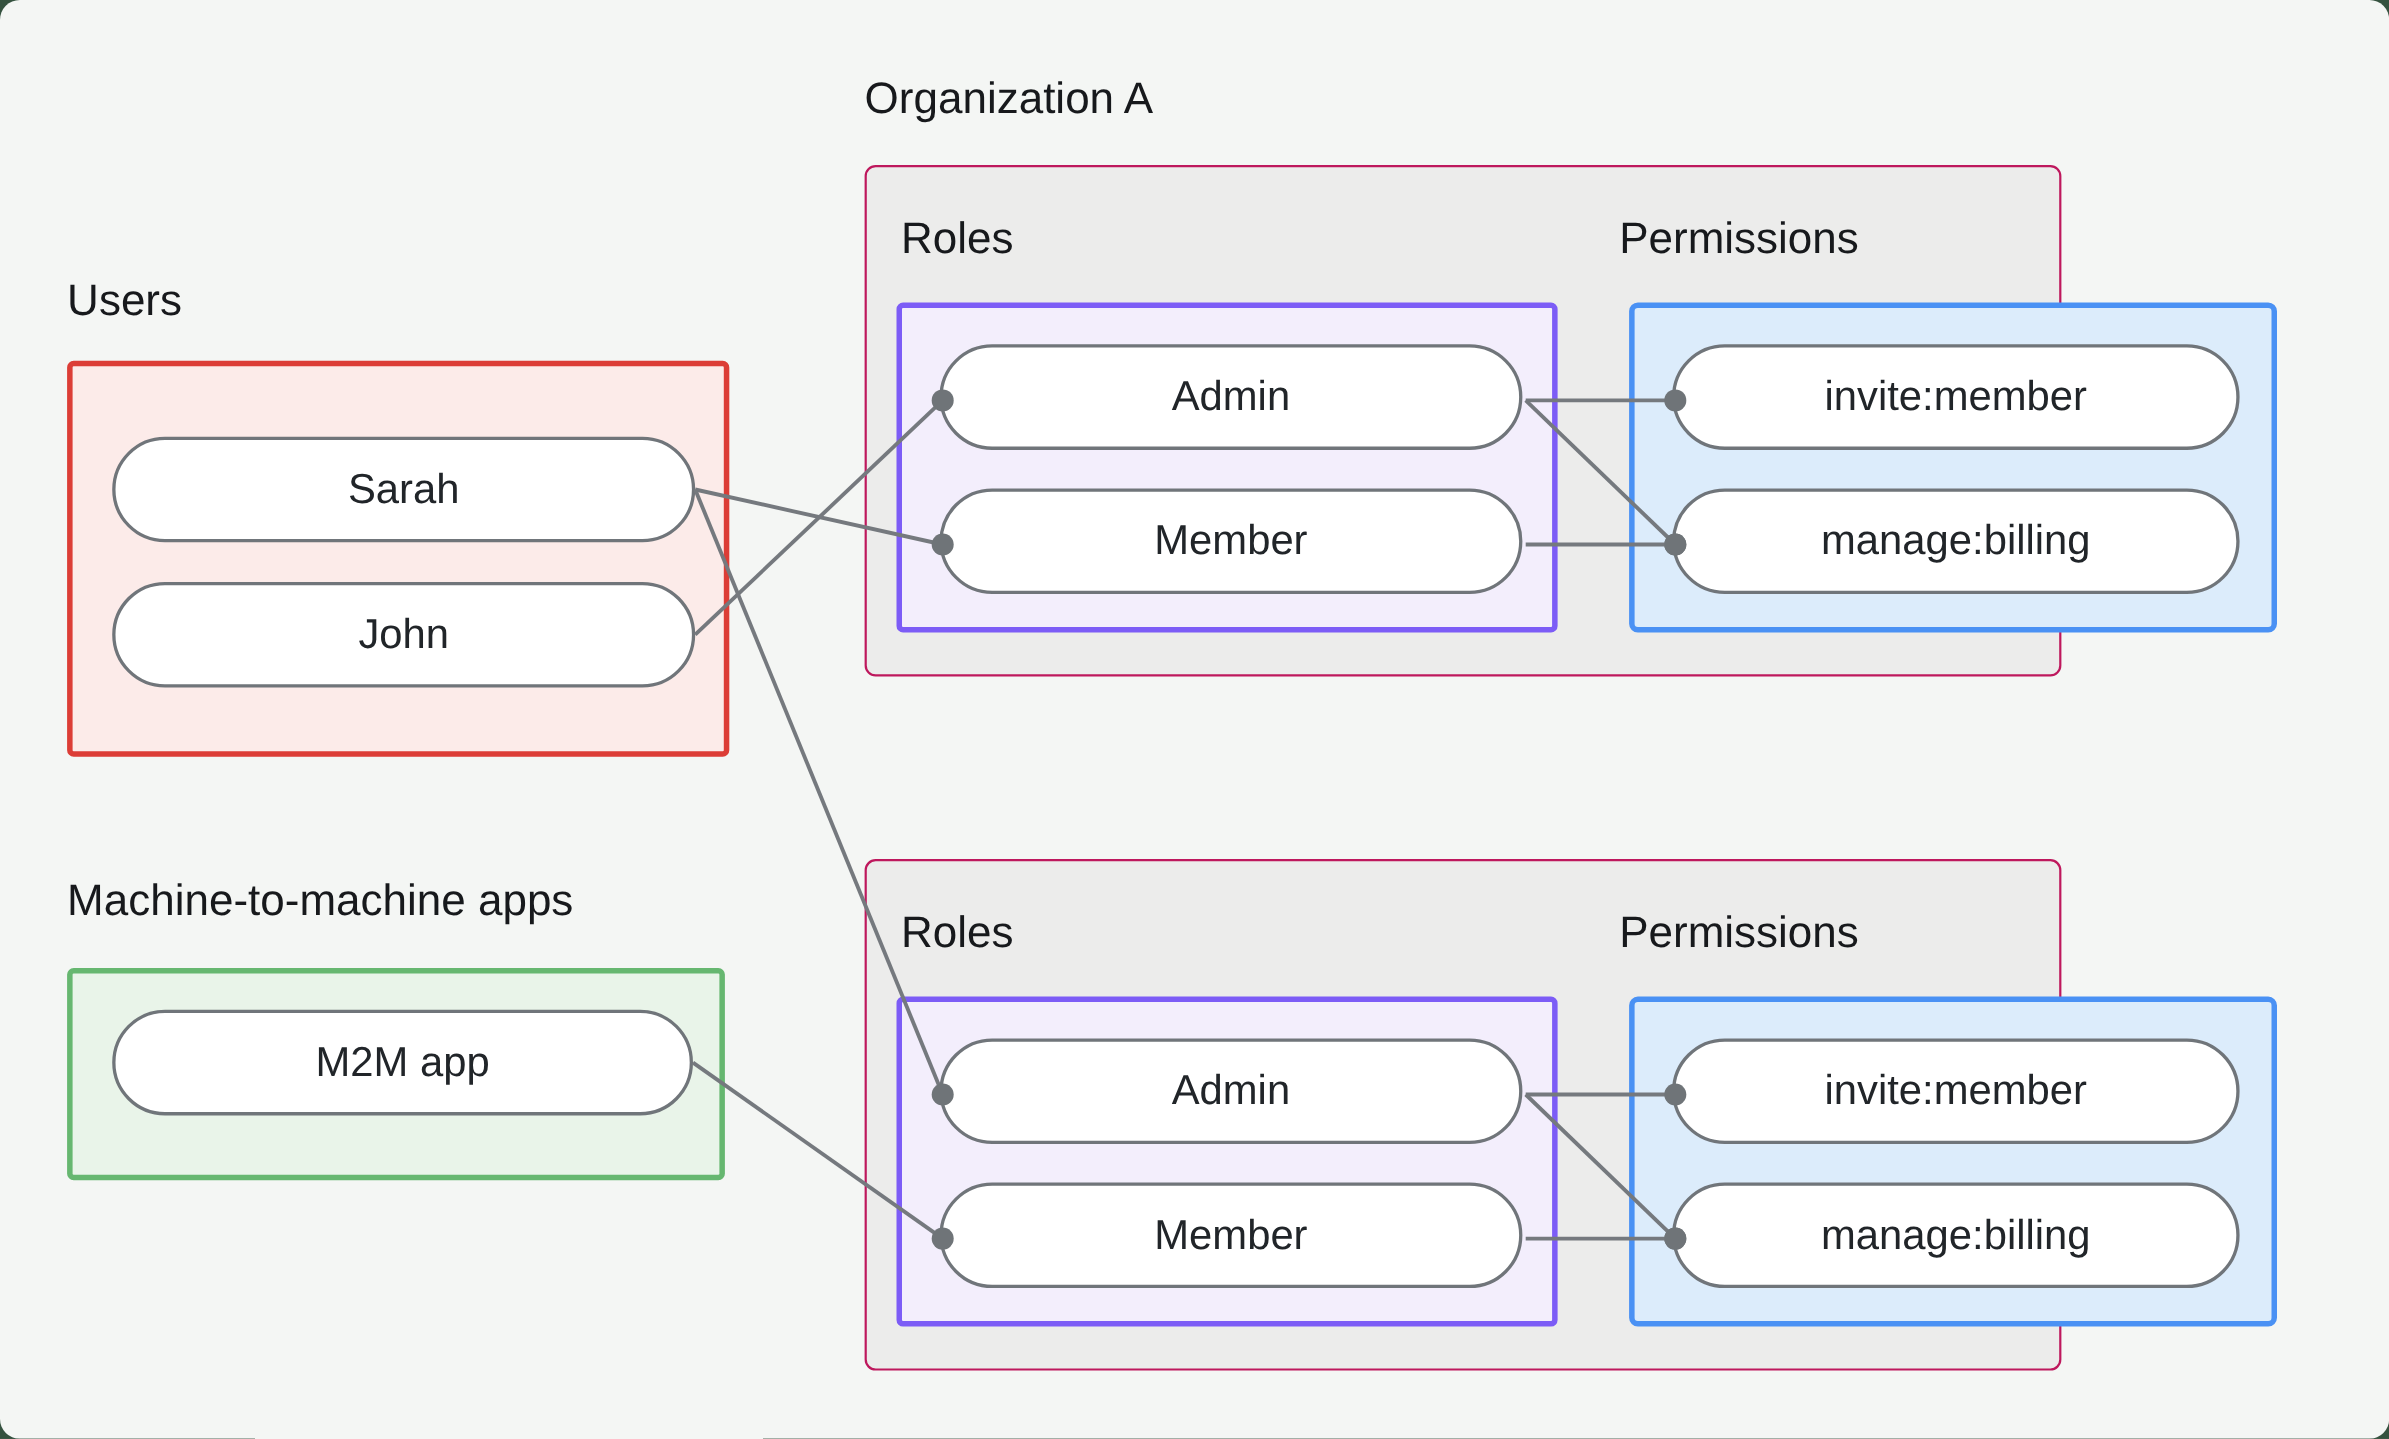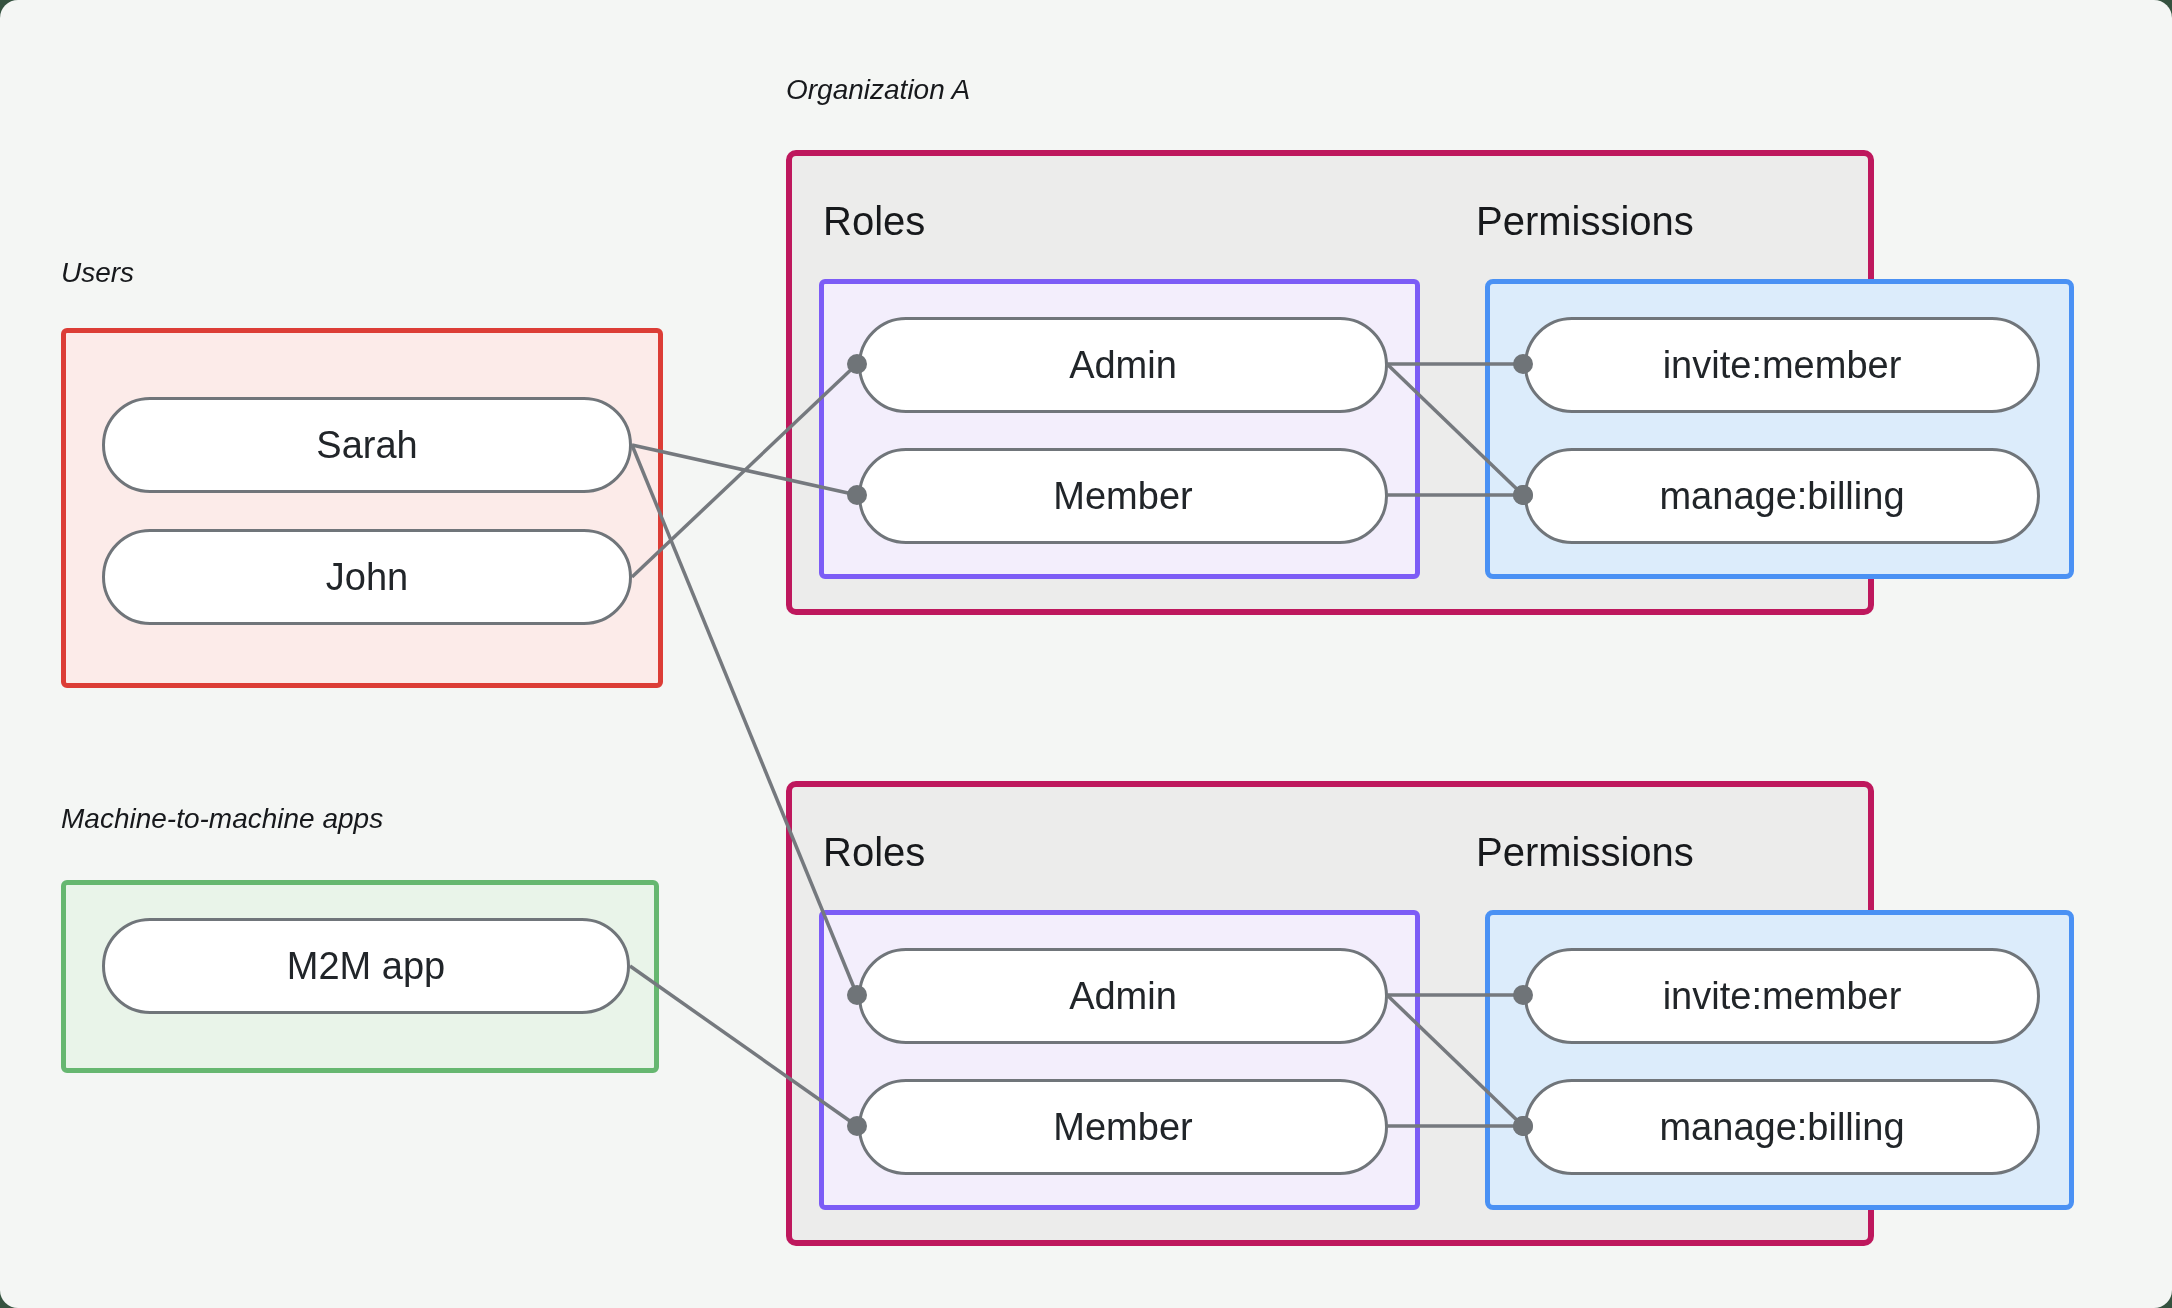--- a/index.html
+++ b/index.html
@@ -1,38 +1,38 @@
 <!DOCTYPE html>
 <html><head>
 <meta charset="utf-8">
 <style>
   html,body{margin:0;padding:0;background:#35523f;font-family:"Liberation Sans","DejaVu Sans",sans-serif;}
   .canvas{position:relative;width:2172px;height:1308px;background:#f4f6f4;border-radius:18px;overflow:hidden;}
 
   
-  .section-label{position:absolute;font-size:28px;font-weight:500;color:#17191c;line-height:48px;white-space:nowrap;font-style:italic;}
+  .section-label{position:absolute;font-size:40px;font-weight:500;color:#17191c;line-height:48px;white-space:nowrap;}
   .inner-label{position:absolute;font-size:40px;font-weight:500;color:#17191c;line-height:48px;white-space:nowrap;}
   .group-box{position:absolute;box-sizing:border-box;}
   .pill{position:absolute;box-sizing:border-box;height:96px;background:#ffffff;border:3px solid #70757a;
         border-radius:48px;display:flex;align-items:center;justify-content:center;
         font-size:38px;color:#212529;white-space:nowrap;}
 
   
   #users-label{left:61px;top:228px;margin-top:21px;}
   #users-box{left:61px;top:328px;width:602px;height:360px;background:#fcebe9;border:5px solid #dc3d36;border-radius:6px;}
   #pill-sarah{left:36px;top:64px;width:530px;}
   #pill-john{left:36px;top:196px;width:530px;}
 
   #m2m-label{left:61px;top:795px;}
   #m2m-box{left:61px;top:880px;width:598px;height:193px;background:#e9f4e9;border:5px solid #66b770;border-radius:6px;text-align:center;}
   #pill-m2m{left:36px;top:33px;width:528px;}
 
   
   .org-box{position:absolute;left:786px;width:1088px;height:465px;background:#ececeb;
-           border:6px solid #be185d;border-radius:10px;box-sizing:border-box;}
+           border:2px solid #be185d;border-radius:10px;box-sizing:border-box;}
   #org-a-label{left:786px;top:66px;}
   #org-b-label{left:786px;top:697px;}
   #org-a-box{top:150px;}
   #org-b-box{top:781px;}
 
   .roles-label{left:31px;top:41px;}
   .perms-label{left:668px;top:41px;margin-left:16px;}
   .roles-box{left:27px;top:123px;width:601px;height:300px;background:#f3eefc;border:5px solid #7c5cf6;border-radius:6px;padding-left:48px;}
   .perms-box{left:693px;top:123px;width:589px;height:300px;background:#dcecfb;border:5px solid #4a91f4;border-radius:8px;}
   .role-pill-1{left:34px;top:33px;width:530px;}

